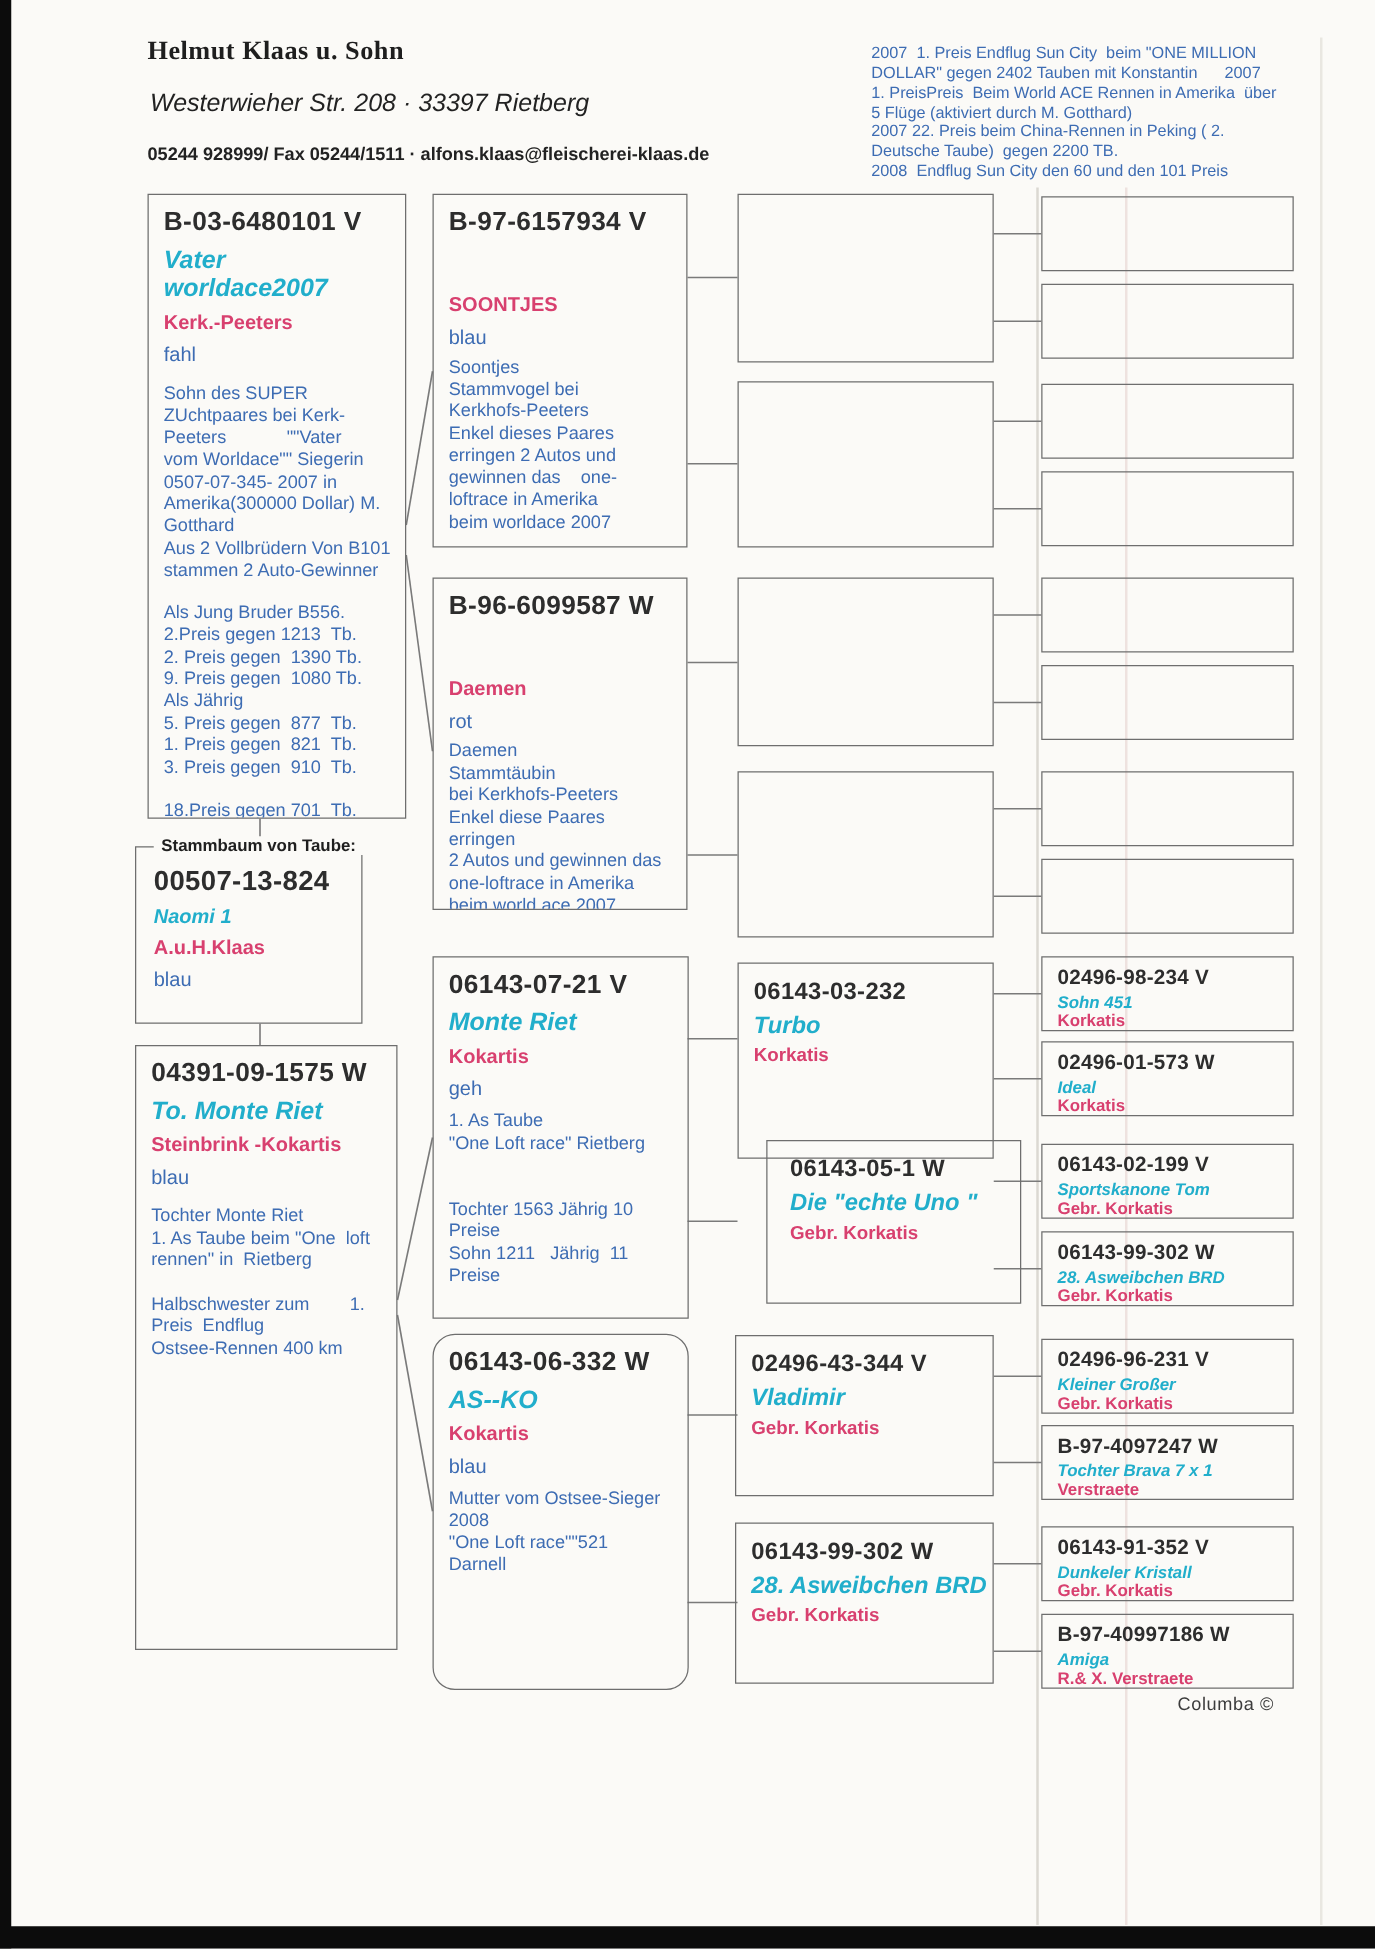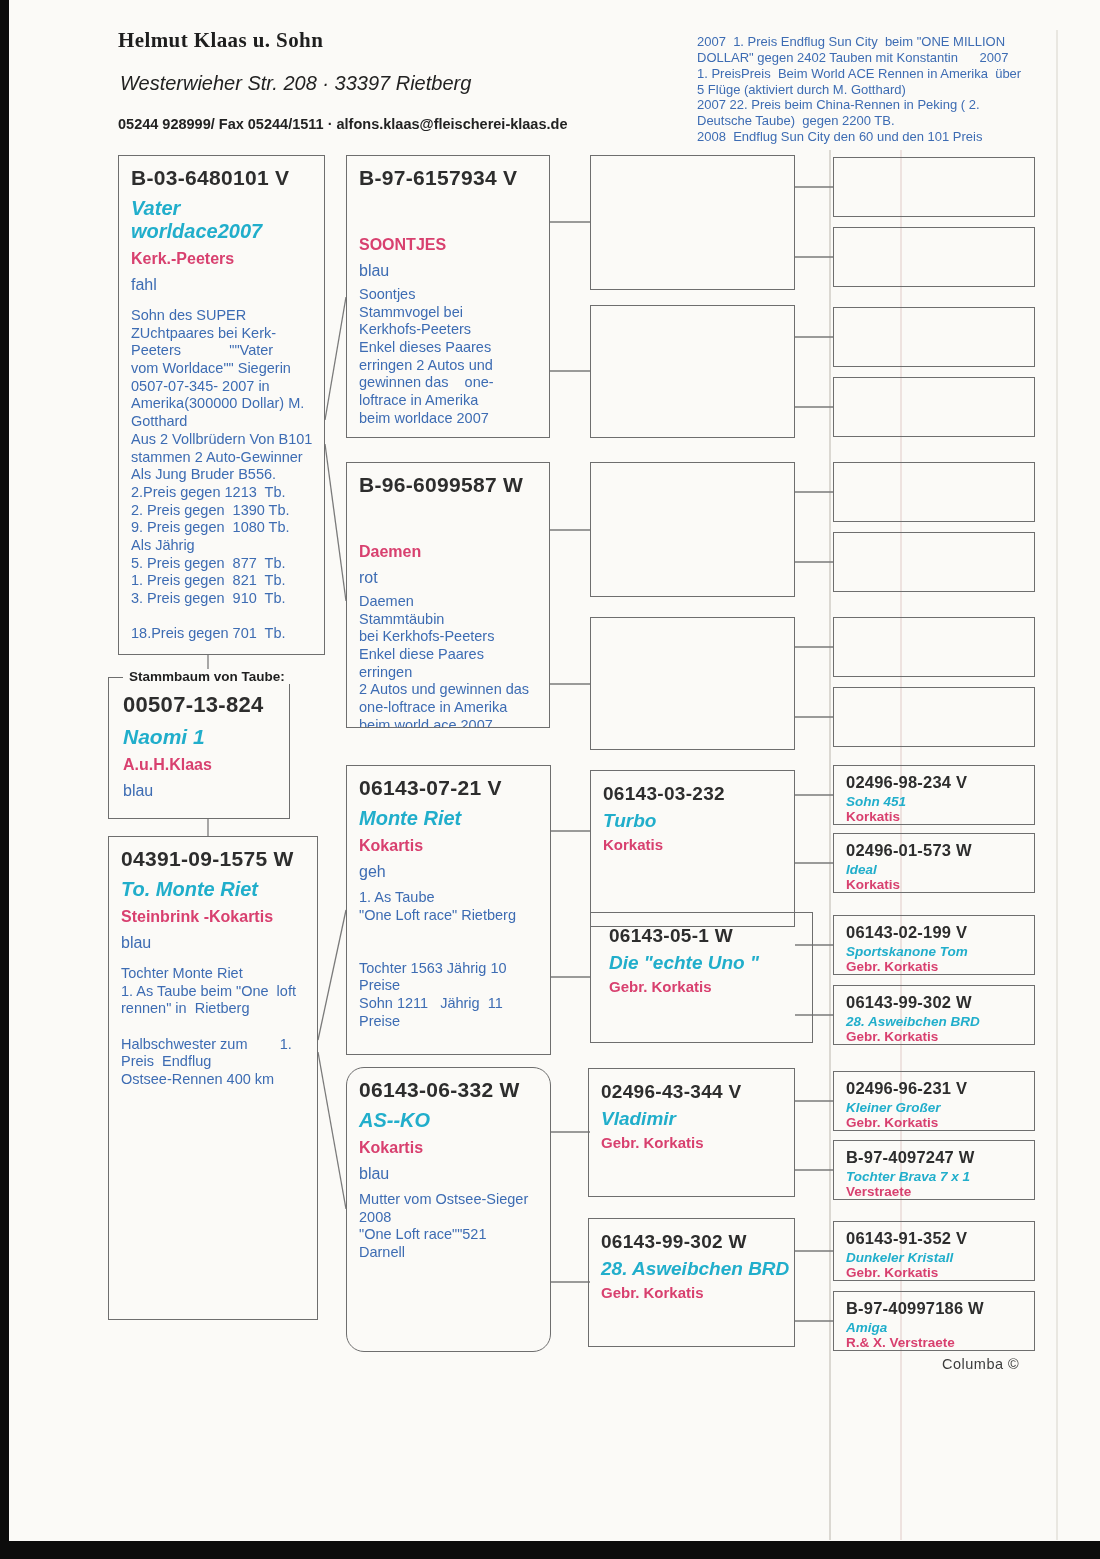--- a/index.html
+++ b/index.html
@@ -23,27 +23,27 @@
   .achievements{position:absolute;left:697px;top:34px;width:385px;font-size:13px;line-height:1.22;color:#3d6cb3;white-space:pre-wrap;}
 
   
   .pbox{position:absolute;border:1px solid #6e6e6e;box-sizing:border-box;padding:10px 8px 8px 12px;overflow:hidden;background:transparent;}
   .ring{font-size:21px;font-weight:bold;color:#2d2d2d;letter-spacing:.3px;}
   .pname{font-size:20px;font-weight:bold;font-style:italic;color:#21aecb;margin-top:7px;}
   .no-name .pname{min-height:32px;}
   .strain{font-size:16px;font-weight:bold;color:#d8406f;margin-top:7px;}
   .pcolor{font-size:16px;color:#3d6cb3;margin-top:8px;}
   .notes{font-size:14.5px;color:#3d6cb3;margin-top:13px;line-height:1.22;white-space:pre-wrap;}
-  .notes.second{margin-top:0;}
+  .notes.second{margin-top:16px;}
 
   
   .subject-box{position:absolute;border:1px solid #6e6e6e;box-sizing:border-box;padding:14px 8px 0 14px;}
   .tree-label{position:absolute;top:-9px;left:14px;background:#fbfaf7;padding:0 6px;font-size:13.5px;font-weight:bold;color:#1f1f1f;white-space:nowrap;}
   .subject-box .ring{font-size:22px;}
-  .subject-box .pname{font-size:21px;}
+  .subject-box .pname{font-size:16px;}
 
   
   .sbox{position:absolute;border:1px solid #6e6e6e;box-sizing:border-box;padding:12px 6px 6px 12px;overflow:hidden;}
   .sbox .ring{font-size:19px;}
   .sbox .pname{font-size:19px;margin-top:5px;white-space:nowrap;}
   .sbox .strain{font-size:15px;margin-top:4px;}
 
   
   .tbox{position:absolute;border:1px solid #6e6e6e;box-sizing:border-box;padding:7px 6px 4px 12px;overflow:hidden;}
   .tbox .ring{font-size:16.5px;letter-spacing:.2px;}
@@ -219,21 +219,21 @@
   <div class="ebox" style="left:590px;top:155px;width:205px;height:135px;"></div>
   <div class="ebox" style="left:590px;top:305px;width:205px;height:133px;"></div>
   <div class="ebox" style="left:590px;top:462px;width:205px;height:135px;"></div>
   <div class="ebox" style="left:590px;top:617px;width:205px;height:133px;"></div>
 
   <div class="sbox" style="left:590px;top:770px;width:205px;height:157px;">
     <div class="ring">06143-03-232</div>
     <div class="pname">Turbo</div>
     <div class="strain">Korkatis</div>
   </div>
-  <div class="sbox" style="left:590px;top:912px;width:223px;height:131px;padding-left:18px;">
+  <div class="sbox" style="left:613px;top:912px;width:204px;height:131px;padding-left:18px;">
     <div class="ring">06143-05-1 W</div>
     <div class="pname">Die "echte Uno "</div>
     <div class="strain">Gebr. Korkatis</div>
   </div>
   <div class="sbox" style="left:588px;top:1068px;width:207px;height:129px;">
     <div class="ring">02496-43-344 V</div>
     <div class="pname">Vladimir</div>
     <div class="strain">Gebr. Korkatis</div>
   </div>
   <div class="sbox" style="left:588px;top:1218px;width:207px;height:129px;">

